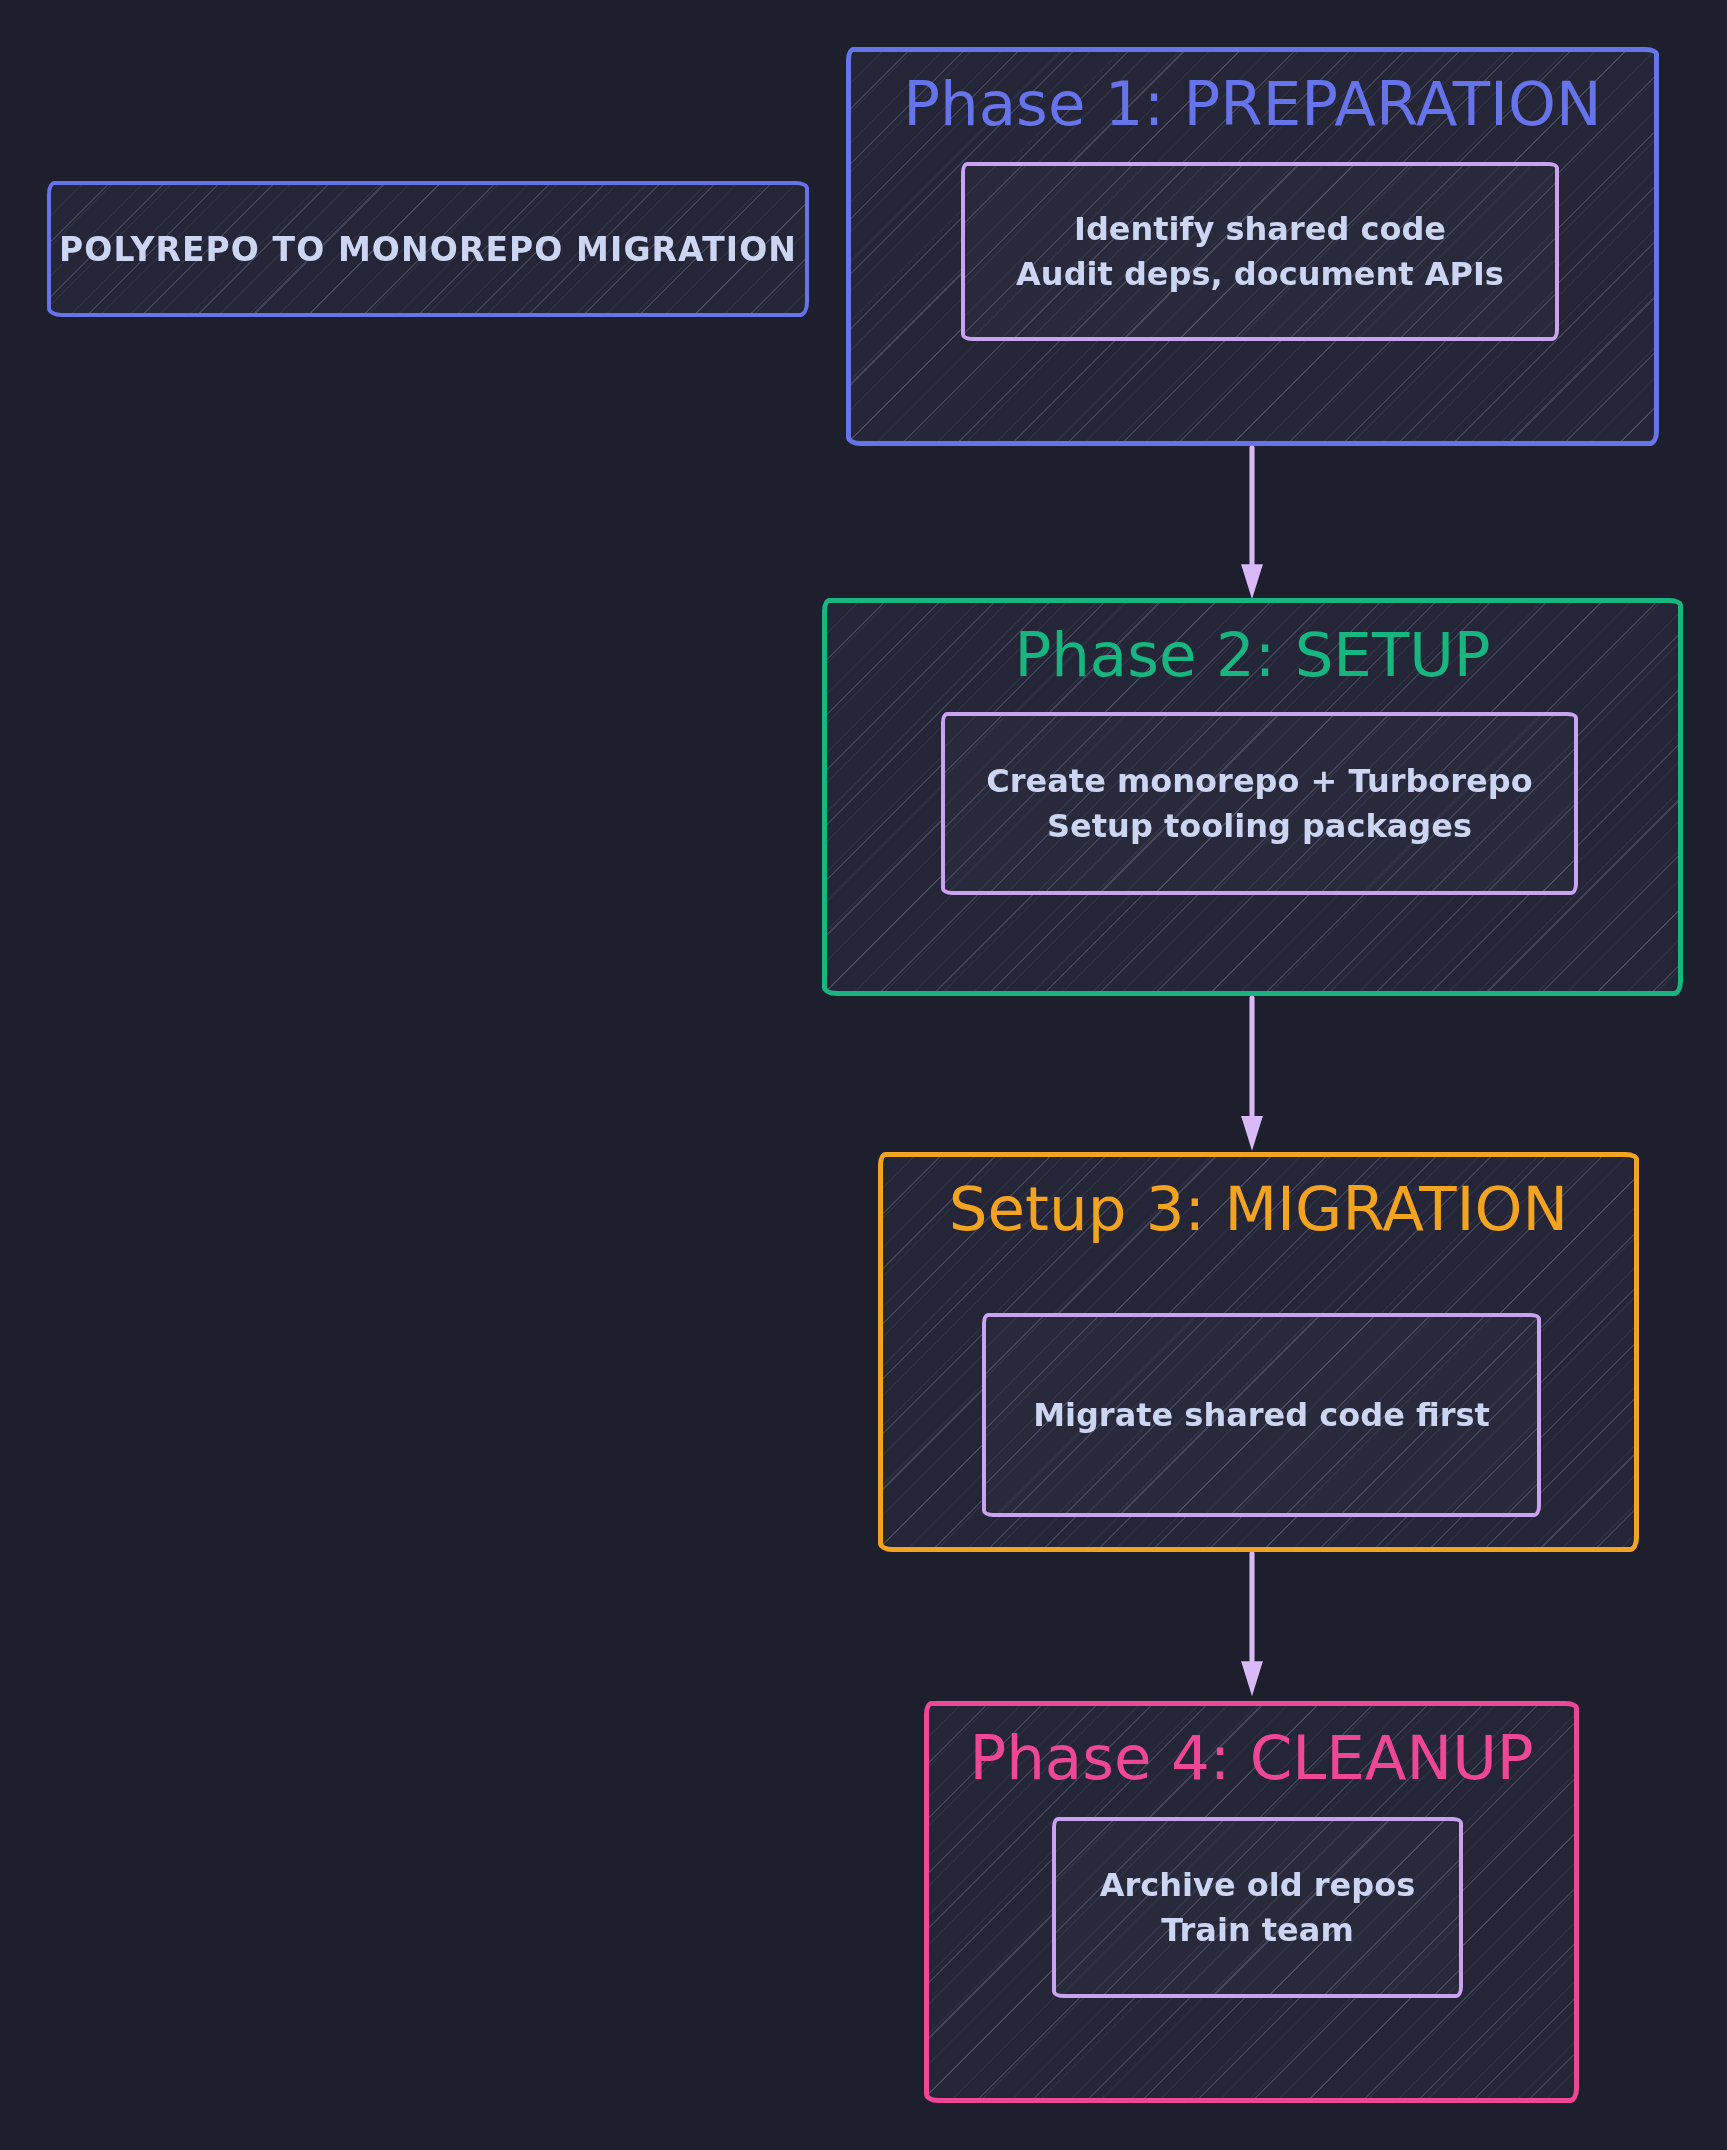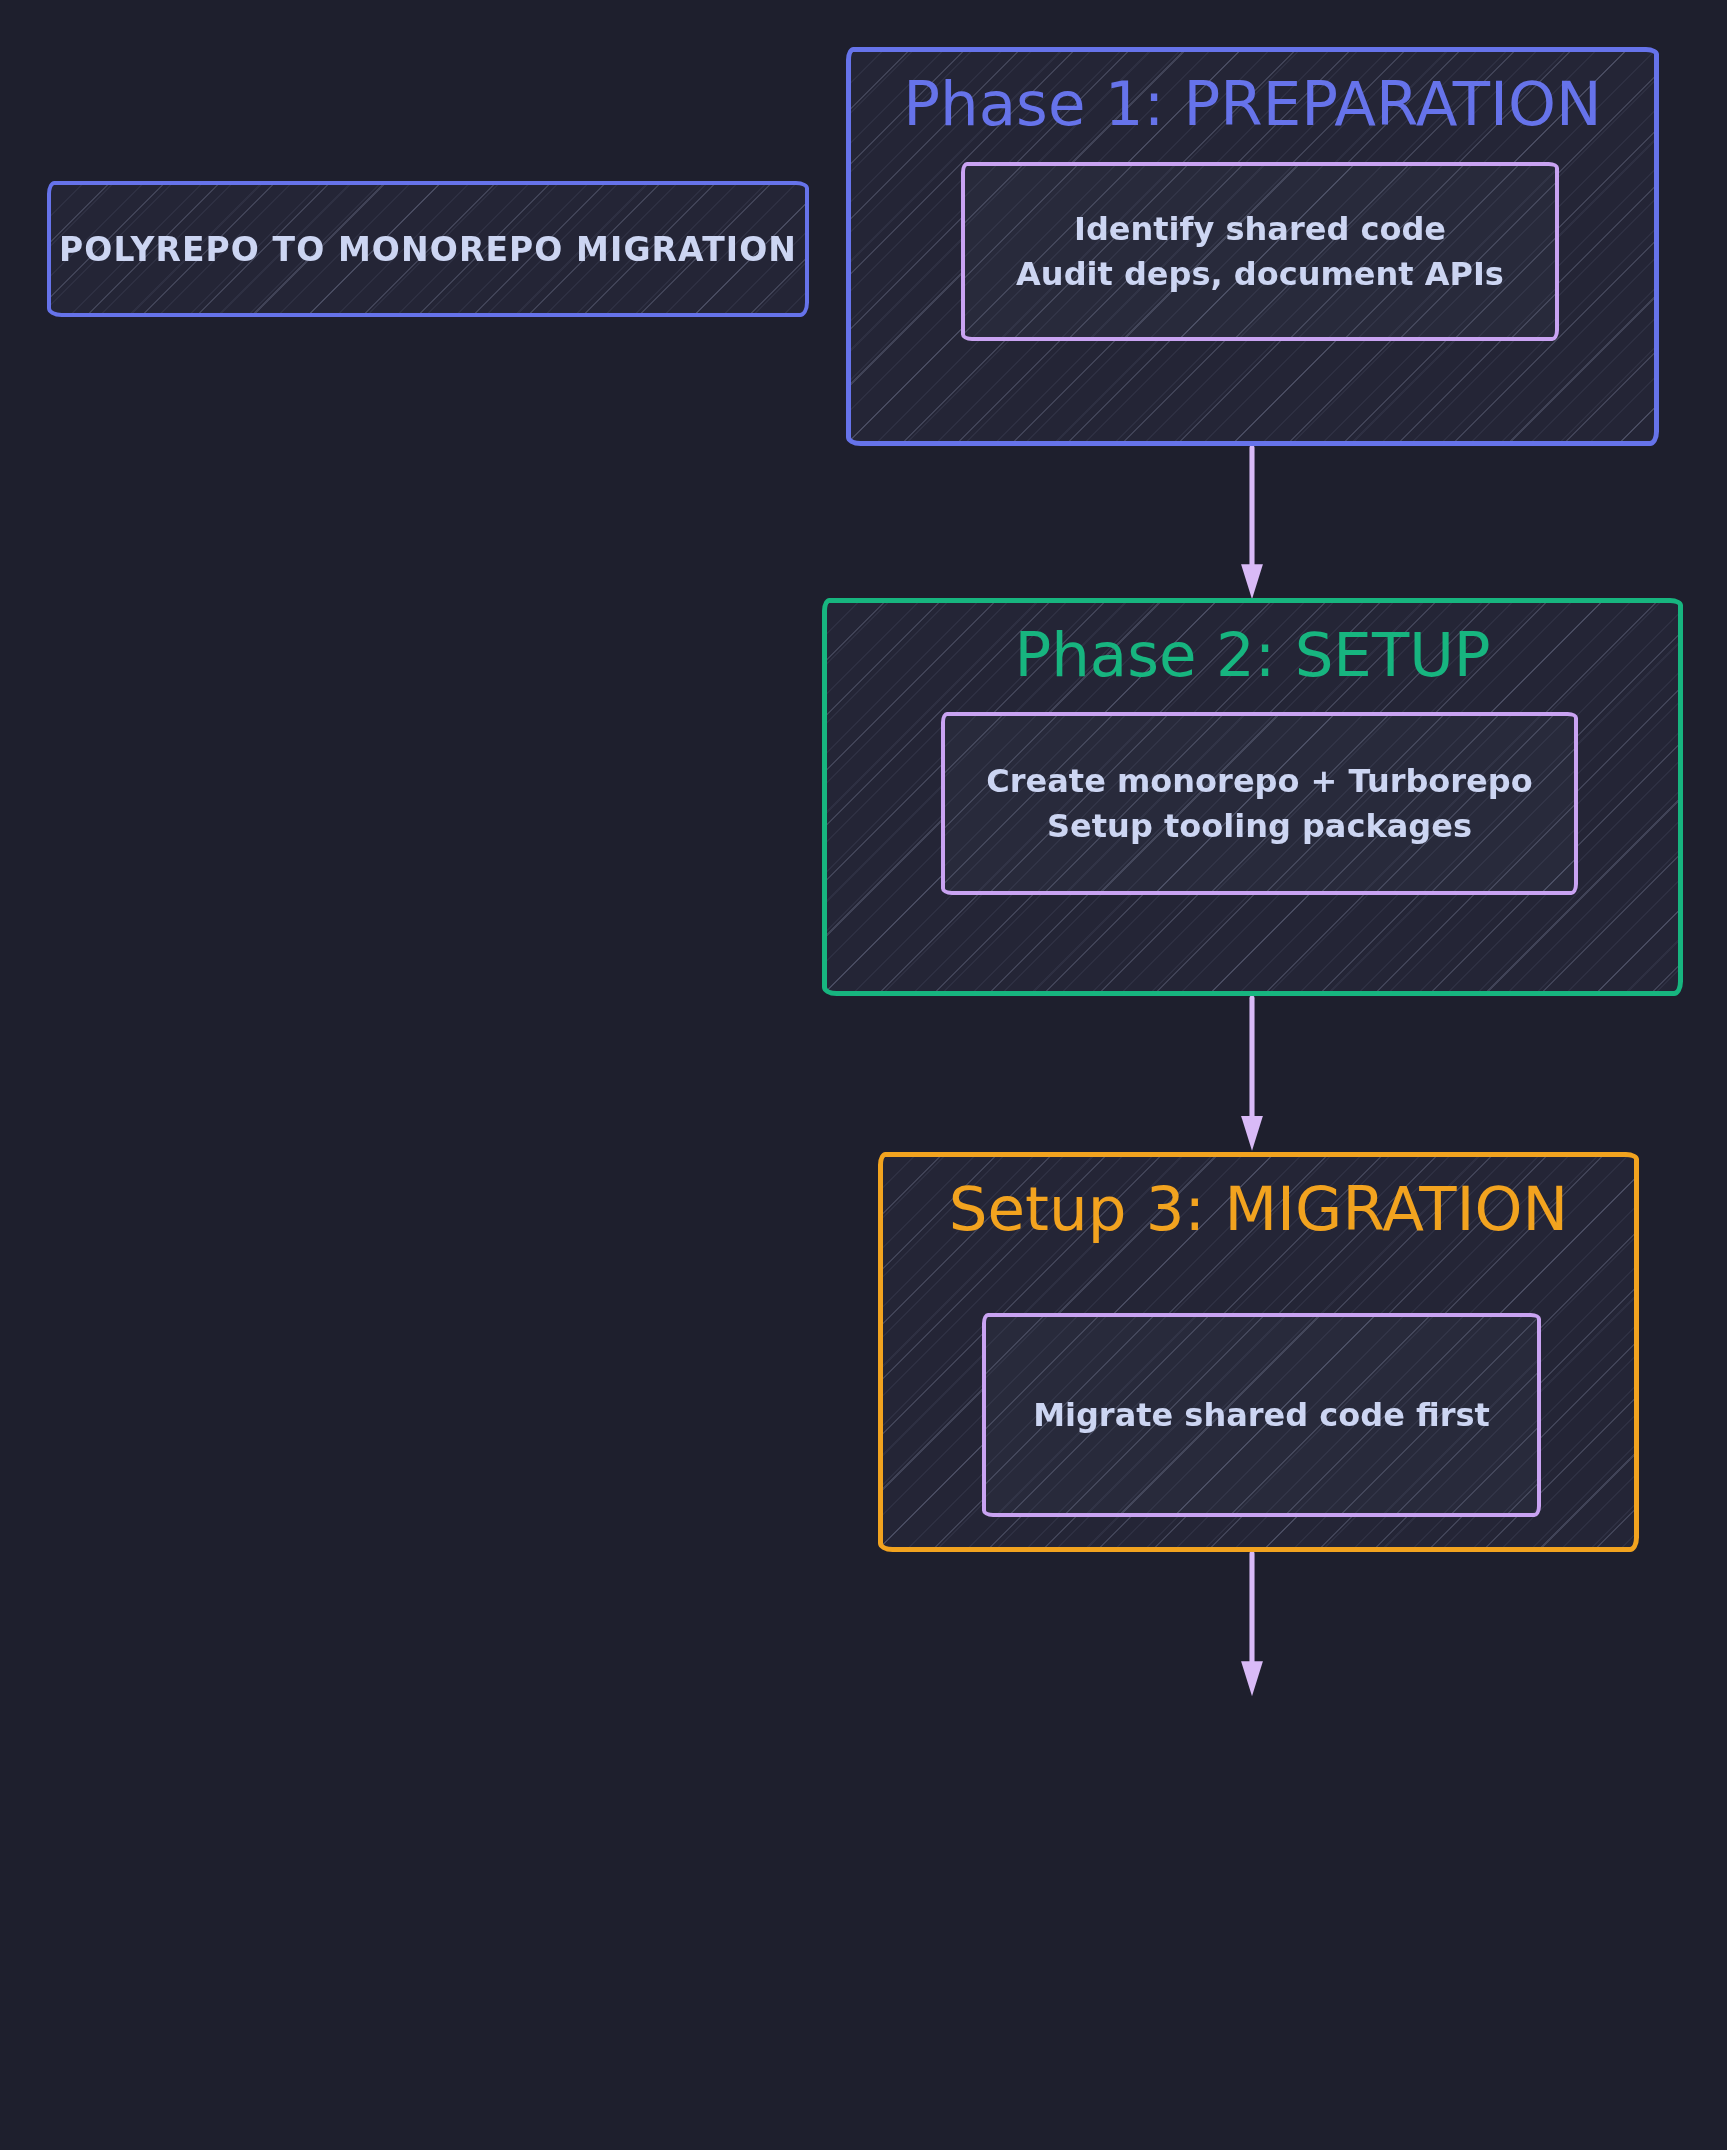--- a/index.html
+++ b/index.html
@@ -126,15 +126,22 @@
     <div class="sketch-box detail-box">
       <div class="detail-line">Migrate shared code first</div>
     </div>
   </div>
 
   <svg class="connector a3" width="32" height="146" viewBox="0 0 44 200">
     <line x1="22" y1="2" x2="22" y2="156" stroke="currentColor" stroke-width="7" stroke-linecap="round"></line>
     <polygon points="22,198 7,150 37,150" fill="currentColor"></polygon>
   </svg>
 
+  <div class="sketch-box phase p4" style="--accent: #ee4796;">
+    <div class="phase-title">Phase 4: CLEANUP</div>
+    <div class="sketch-box detail-box">
+      <div class="detail-line">Archive old repos</div>
+      <div class="detail-line">Train team</div>
+    </div>
+  </div>
 
 </div>
 
 
 </body></html>

